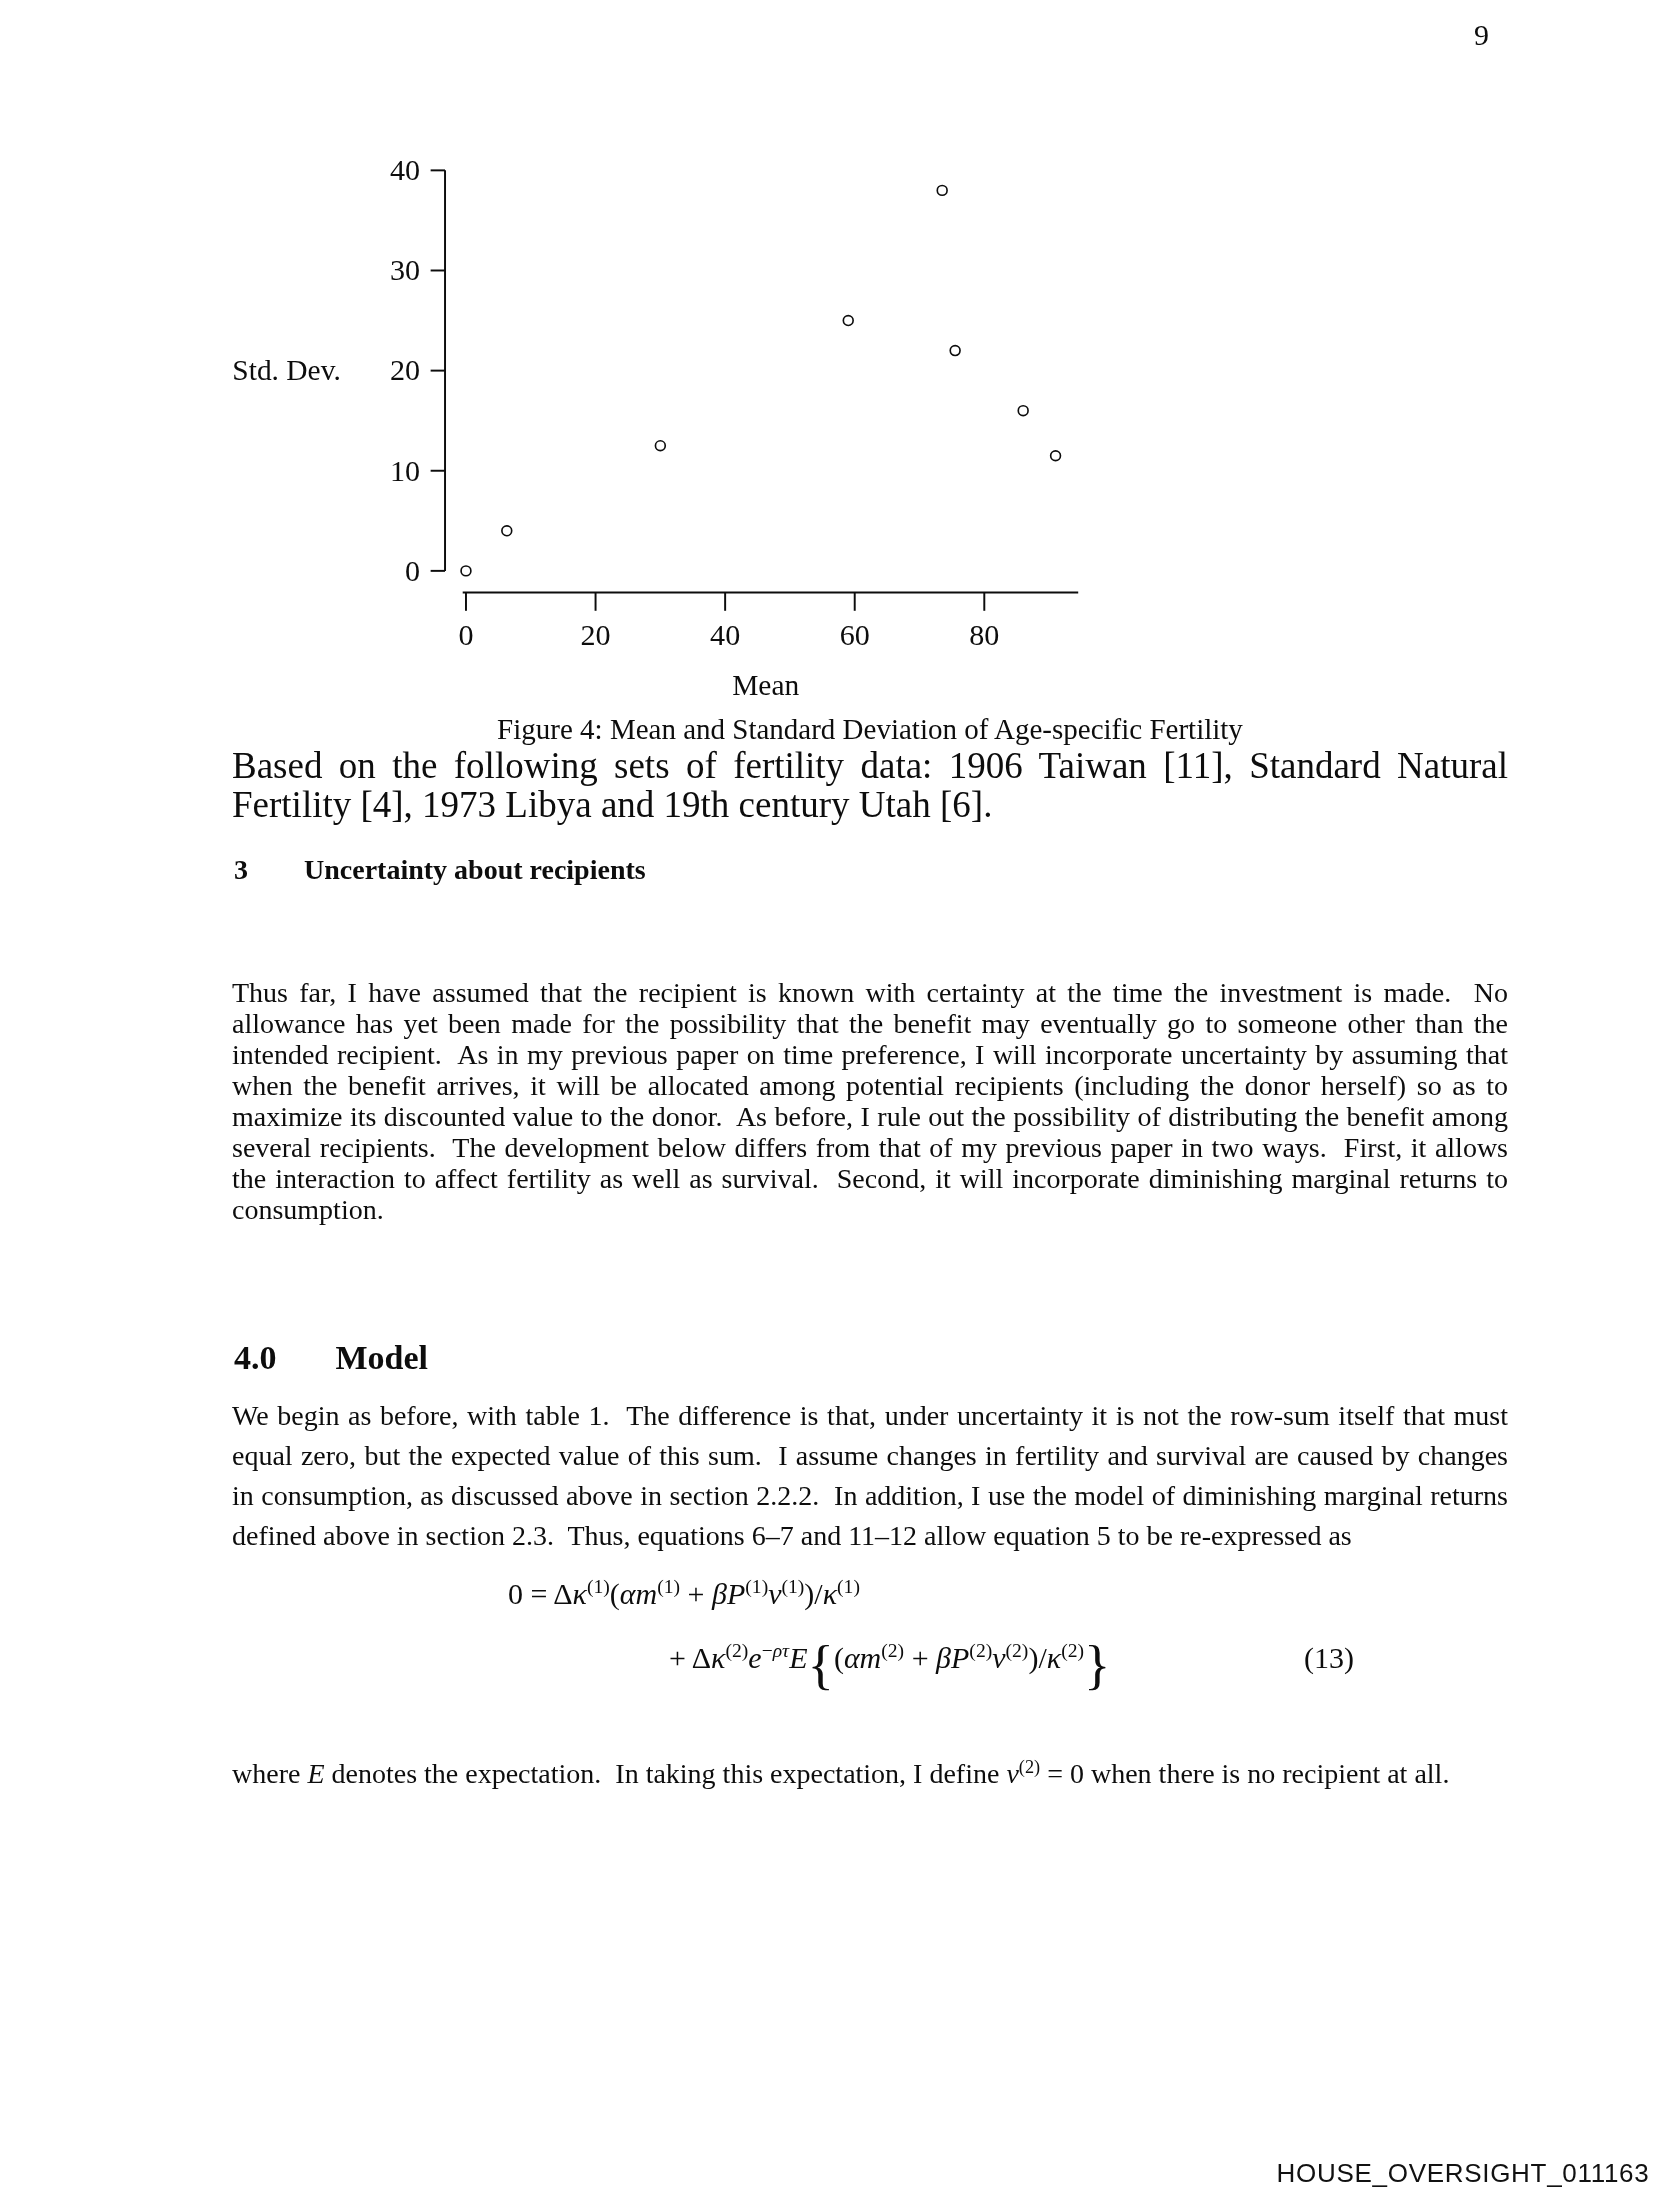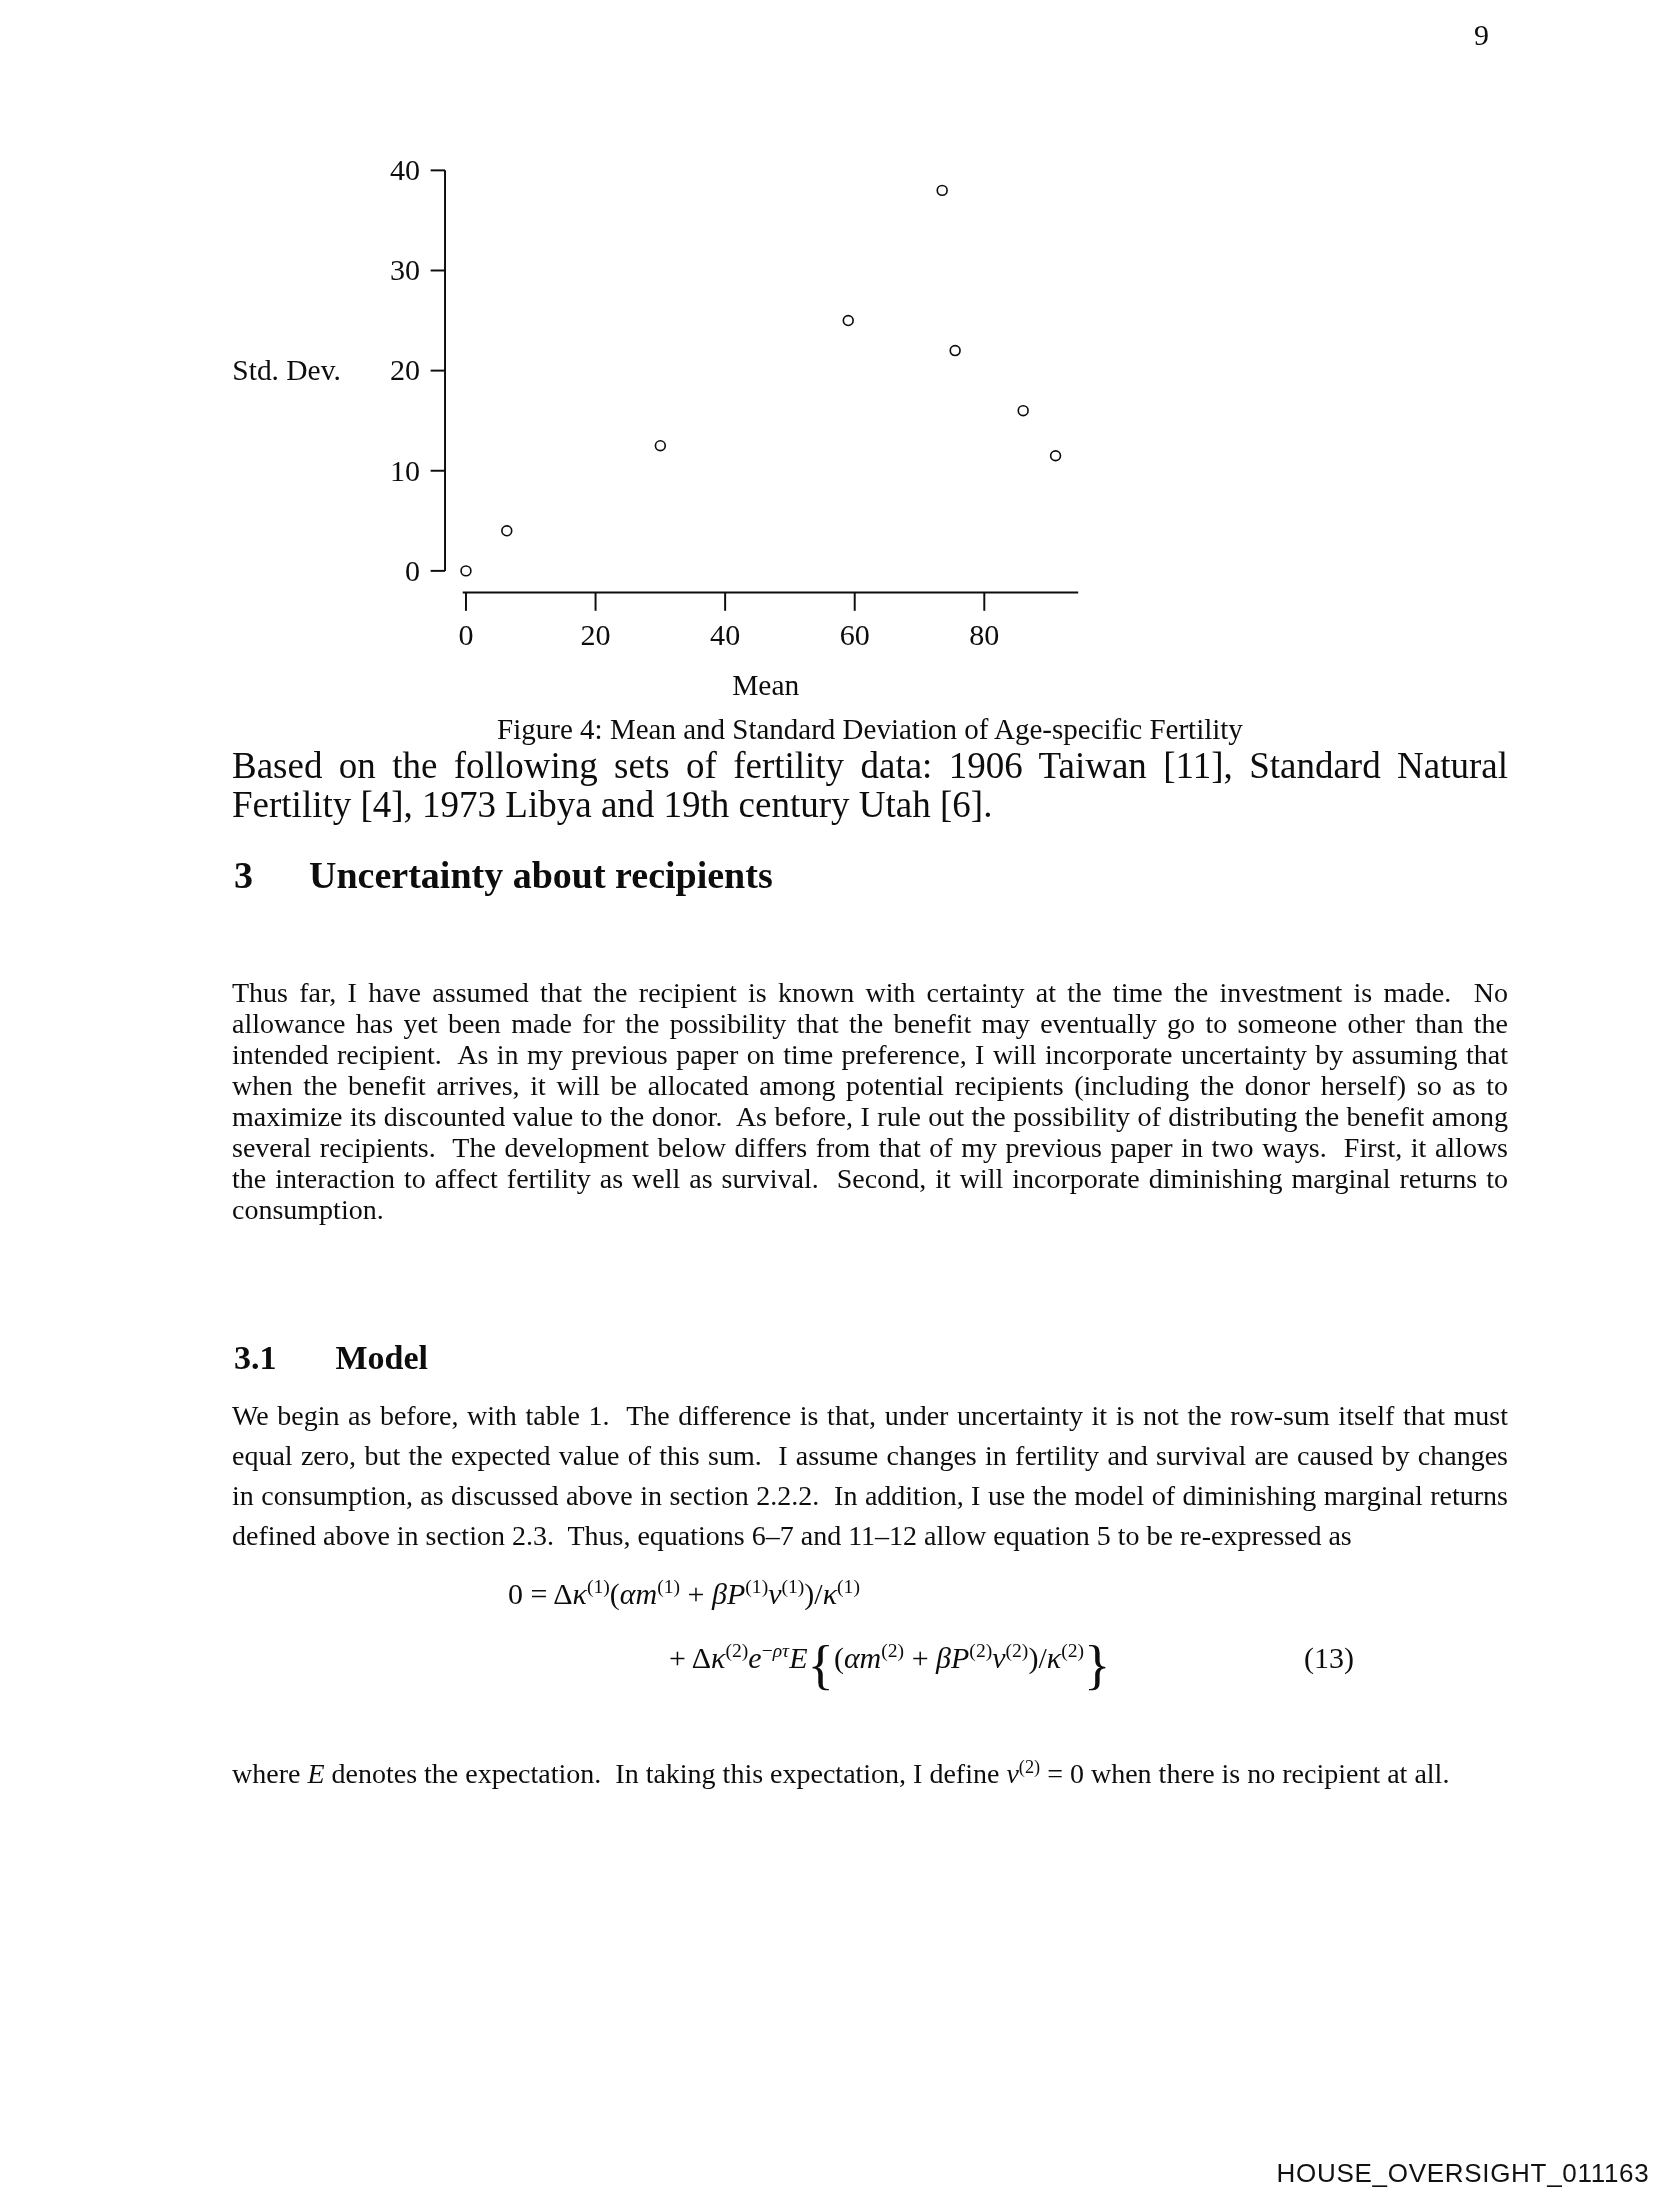--- a/index.html
+++ b/index.html
@@ -19,21 +19,21 @@
   .caption{
     position:absolute;left:232px;top:713px;width:1276px;
     font-size:29px;text-align:center;white-space:nowrap;
   }
   .notes{
     position:absolute;left:232px;top:746px;width:1276px;
     font-size:37px;line-height:39px;text-align:justify;
   }
   .sec{
     position:absolute;left:234px;top:856px;width:1276px;
-    font-size:38px;font-weight:bold;line-height:1;margin:0;white-space:nowrap;font-family:Liberation Serif, serif;
+    font-size:28px;font-weight:bold;line-height:1;margin:0;white-space:nowrap;font-family:Liberation Serif, serif;
   }
   .sec .num{display:inline-block;margin-right:56px;}
   .subsec{
     position:absolute;left:234px;top:1341px;width:1276px;
     font-size:34px;font-weight:bold;line-height:1;margin:0;white-space:nowrap;
   }
   .subsec .num{display:inline-block;margin-right:59px;}
   p.body{
     position:absolute;left:232px;width:1276px;margin:0;
     font-size:28px;text-align:justify;
@@ -108,21 +108,21 @@
 
   <div class="notes">Based on the following sets of fertility data: 1906 Taiwan [11], Standard Natural Fertility [4], 1973 Libya and 19th century Utah [6].</div>
 
   <h1 class="sec">
     <span class="num">3</span><span>Uncertainty about recipients</span>
   </h1>
 
   <p class="body p1">Thus far, I have assumed that the recipient is known with certainty at the time the investment is made.&nbsp; No allowance has yet been made for the possibility that the benefit may eventually go to someone other than the intended recipient.&nbsp; As in my previous paper on time preference, I will incorporate uncertainty by assuming that when the benefit arrives, it will be allocated among potential recipients (including the donor herself) so as to maximize its discounted value to the donor.&nbsp; As before, I rule out the possibility of distributing the benefit among several recipients.&nbsp; The development below differs from that of my previous paper in two ways.&nbsp; First, it allows the interaction to affect fertility as well as survival.&nbsp; Second, it will incorporate diminishing marginal returns to consumption.</p>
 
   <h2 class="subsec">
-    <span class="num">3.1</span><span>Model</span>
+    <span class="num">4.0</span><span>Model</span>
   </h2>
 
   <p class="body p2">We begin as before, with table 1.&nbsp; The difference is that, under uncertainty it is not the row-sum itself that must equal zero, but the expected value of this sum.&nbsp; I assume changes in fertility and survival are caused by changes in consumption, as discussed above in section 2.2.2.&nbsp; In addition, I use the model of diminishing marginal returns defined above in section 2.3.&nbsp; Thus, equations 6–7 and 11–12 allow equation 5 to be re-expressed as</p>
 
   <div class="eq">
     <div class="eq1">0 = Δ<i>κ</i><sup>(1)</sup>(<i>αm</i><sup>(1)</sup> + <i>βP</i><sup>(1)</sup><i>v</i><sup>(1)</sup>)/<i>κ</i><sup>(1)</sup></div>
     <div class="eq2">+ Δ<i>κ</i><sup>(2)</sup><i>e</i><sup>−<i>ρτ</i></sup><i>E</i><span class="brace">{</span>(<i>αm</i><sup>(2)</sup> + <i>βP</i><sup>(2)</sup><i>v</i><sup>(2)</sup>)/<i>κ</i><sup>(2)</sup><span class="brace">}</span></div>
     <div class="eqno">(13)</div>
   </div>
 

